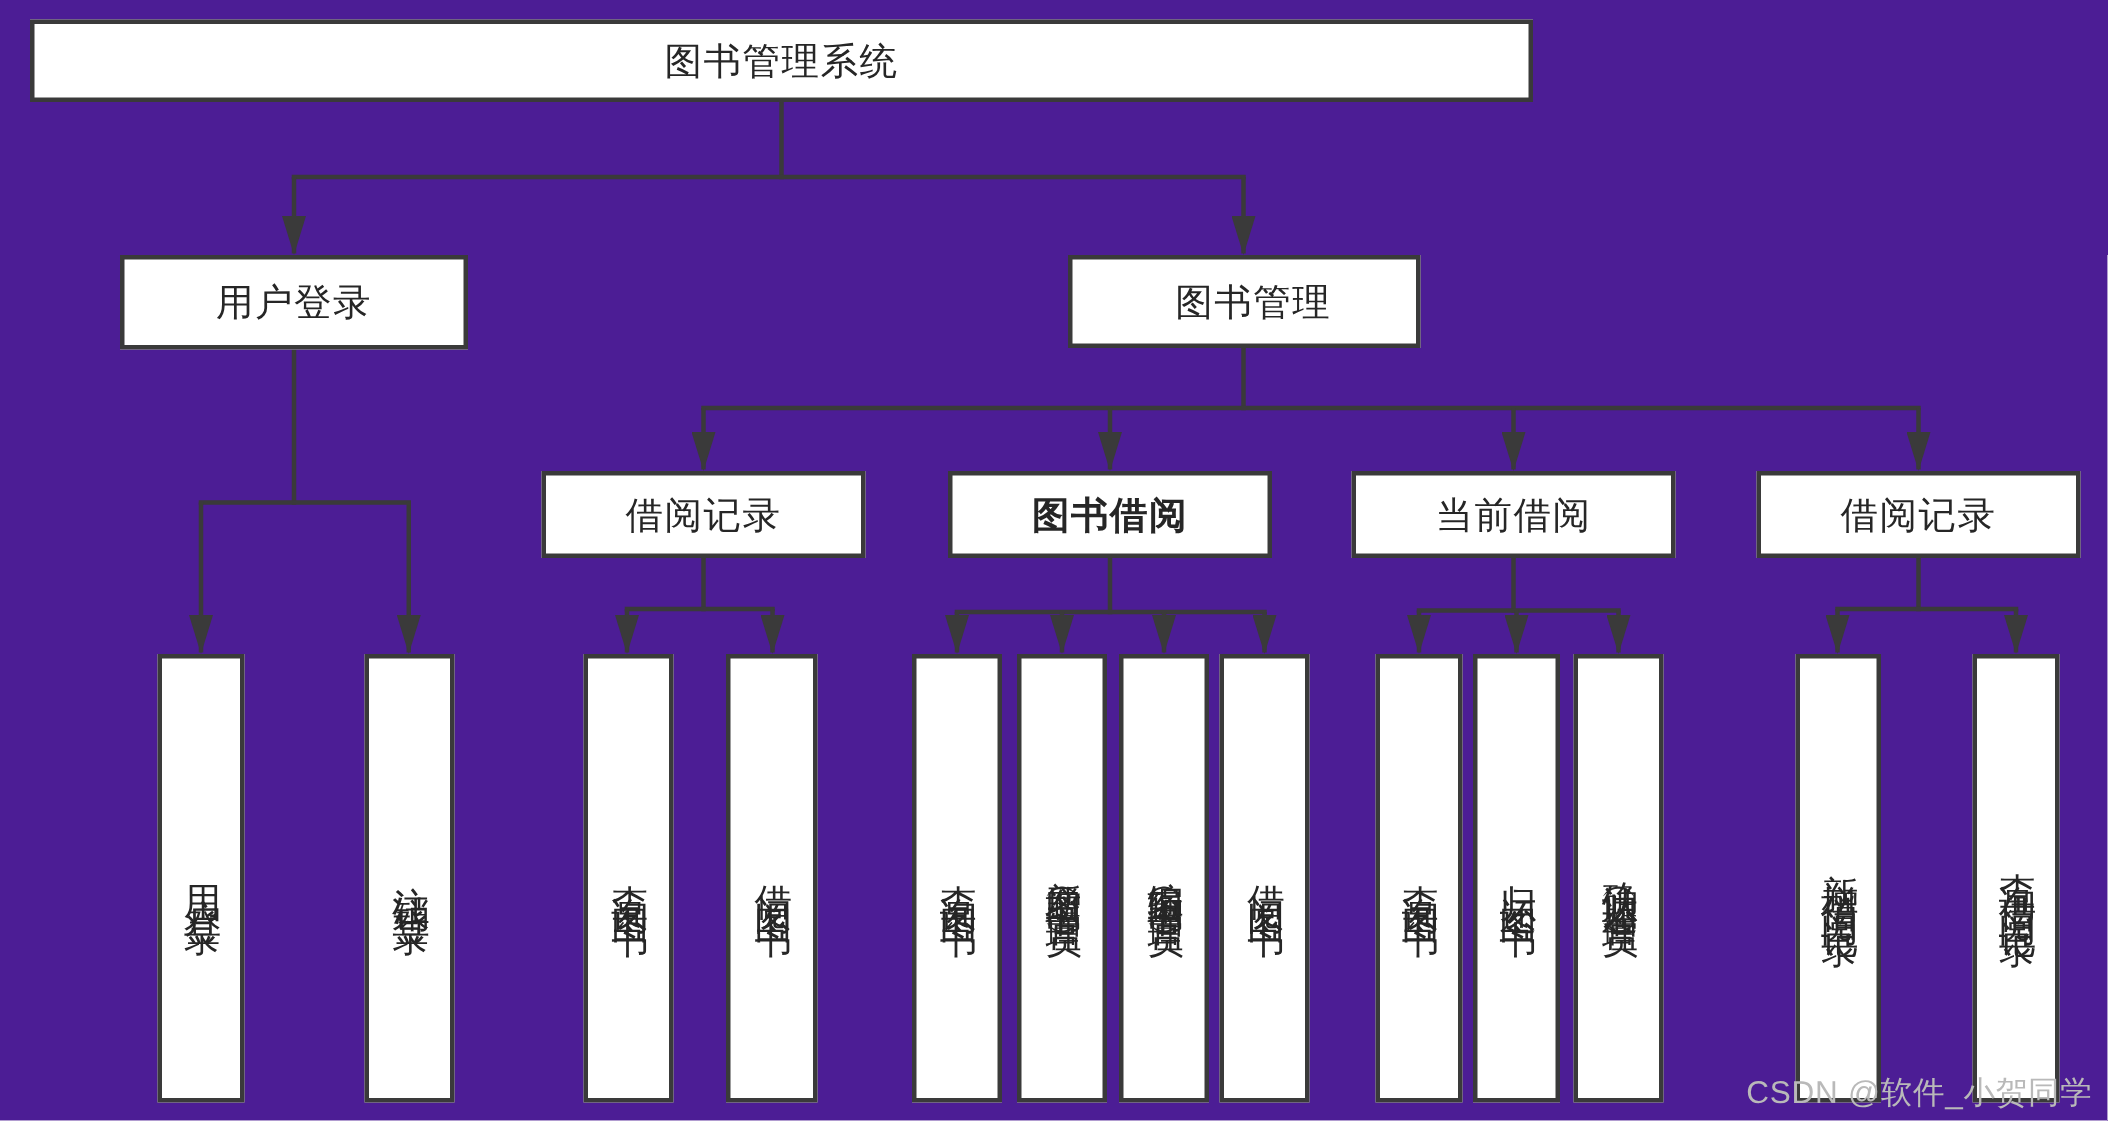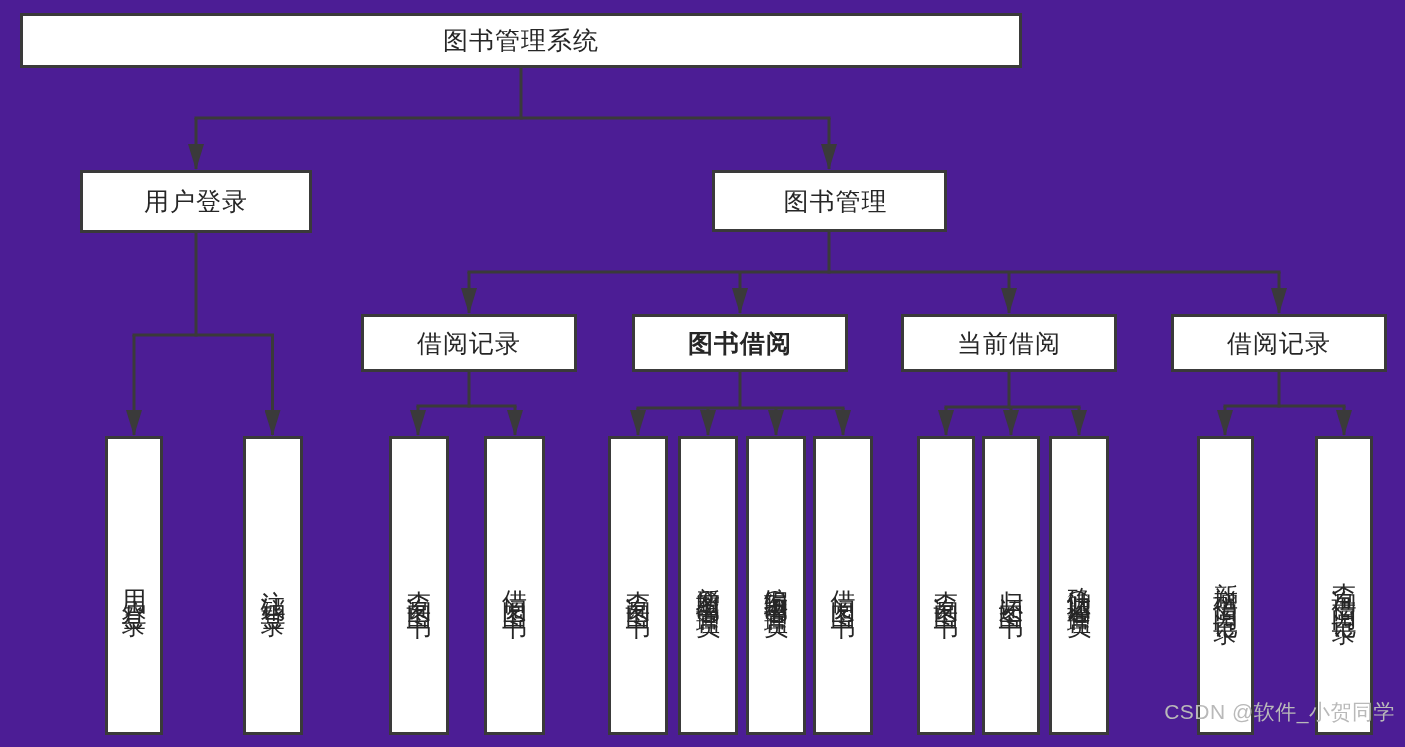--- a/index.html
+++ b/index.html
@@ -57,21 +57,21 @@
     line-height: 1;
     color: #262626;
   }
   .vnode.tight .vtext {
     letter-spacing: 4px;
     font-size: 24px;
   }
   #watermark {
     position: absolute;
     right: 10px;
-    bottom: 21px;
+    bottom: 5px;
     font-size: 21px;
     color: #b9b9b9;
     letter-spacing: 0.5px;
     z-index: 3;
   }
   line { stroke: #3a3a3a; stroke-width: 3; }
 </style>
 </head>
 <body>
 

